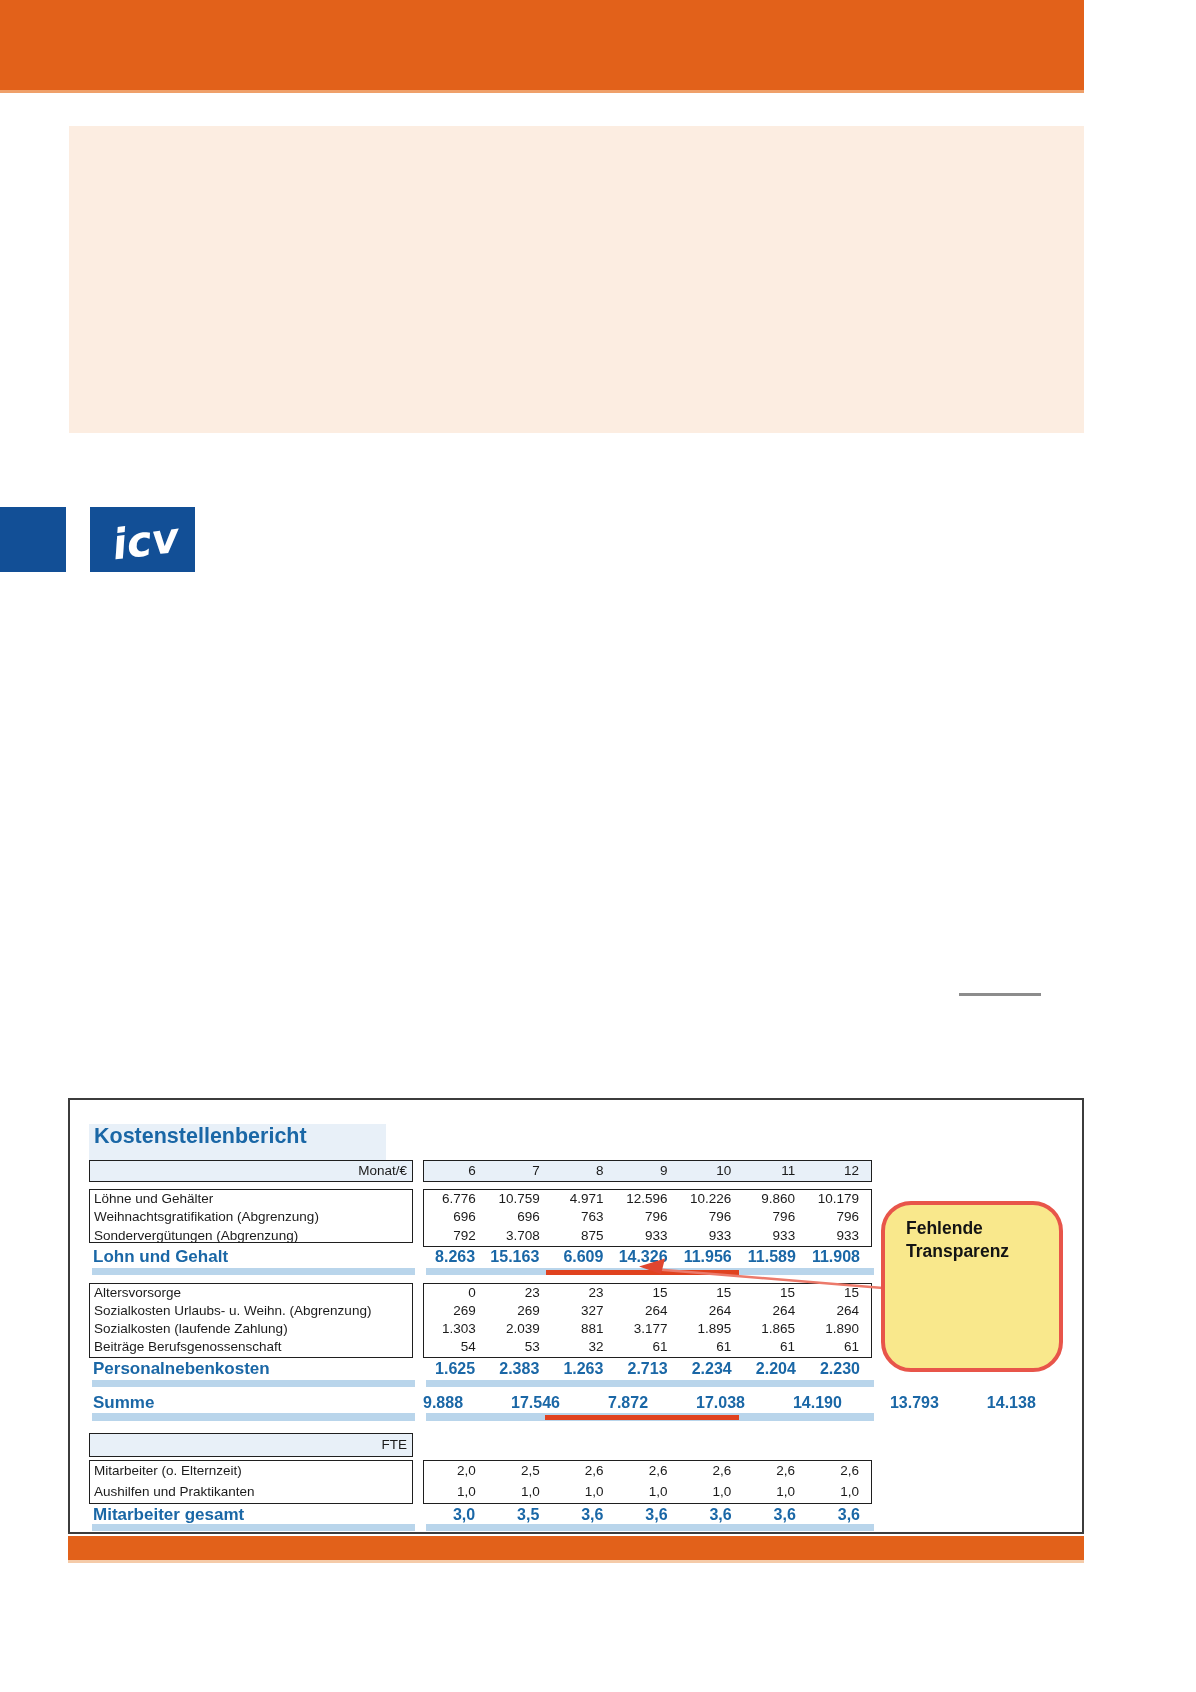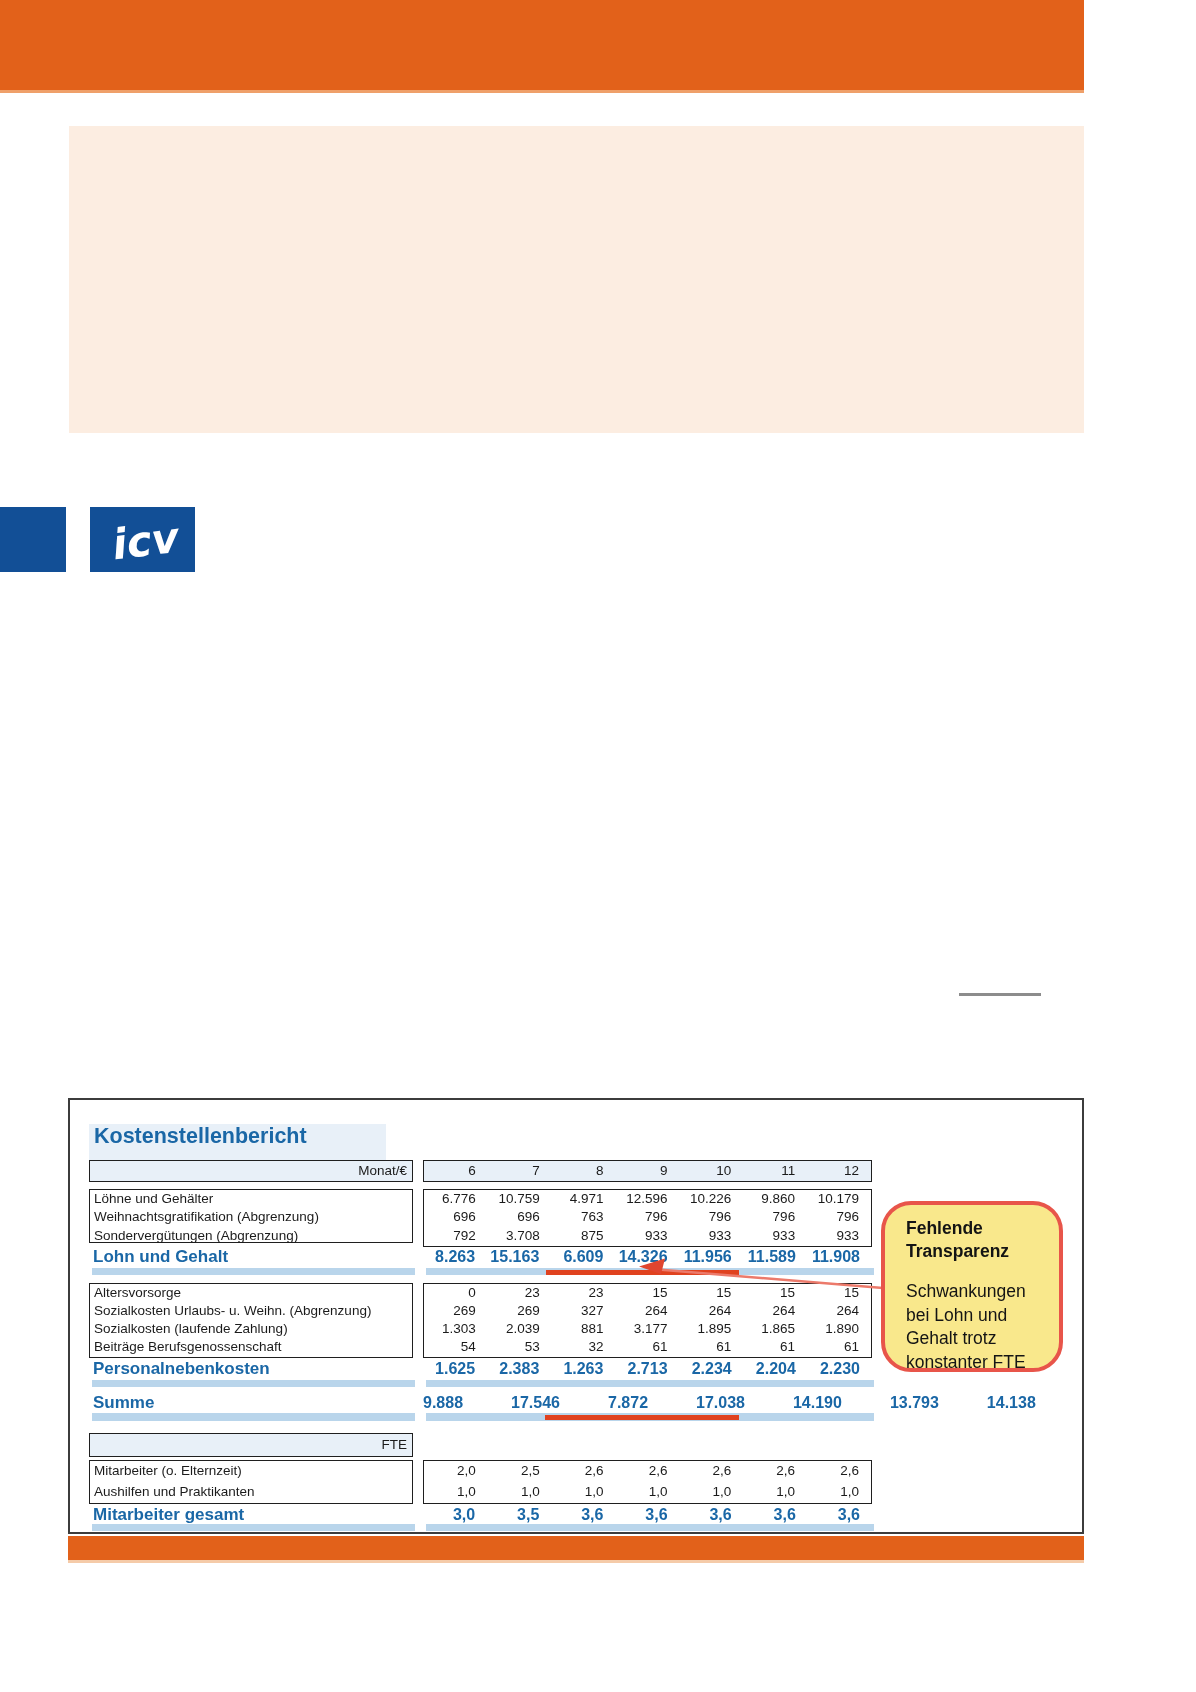--- a/index.html
+++ b/index.html
@@ -234,23 +234,17 @@
   <svg class="abs arrow-svg" viewBox="0 0 1196 1692">
     <line x1="883" y1="1288" x2="652" y2="1269" stroke="#EC7A6B" stroke-width="2.5"></line>
     <polygon points="639,1266.5 665,1258.5 661,1274" fill="#E0452F"></polygon>
   </svg>
 
   <div class="abs callout">
     <div class="co-title">
       <div>Fehlende</div>
       <div>Transparenz</div>
     </div>
-    <div class="co-body">
-      <div>Schwankungen</div>
-      <div>bei Lohn und</div>
-      <div>Gehalt trotz</div>
-      <div>konstanter FTE</div>
-    </div>
   </div>
 
   <div class="abs footer-bar"></div>
 
 </div>
 
 </body></html>

